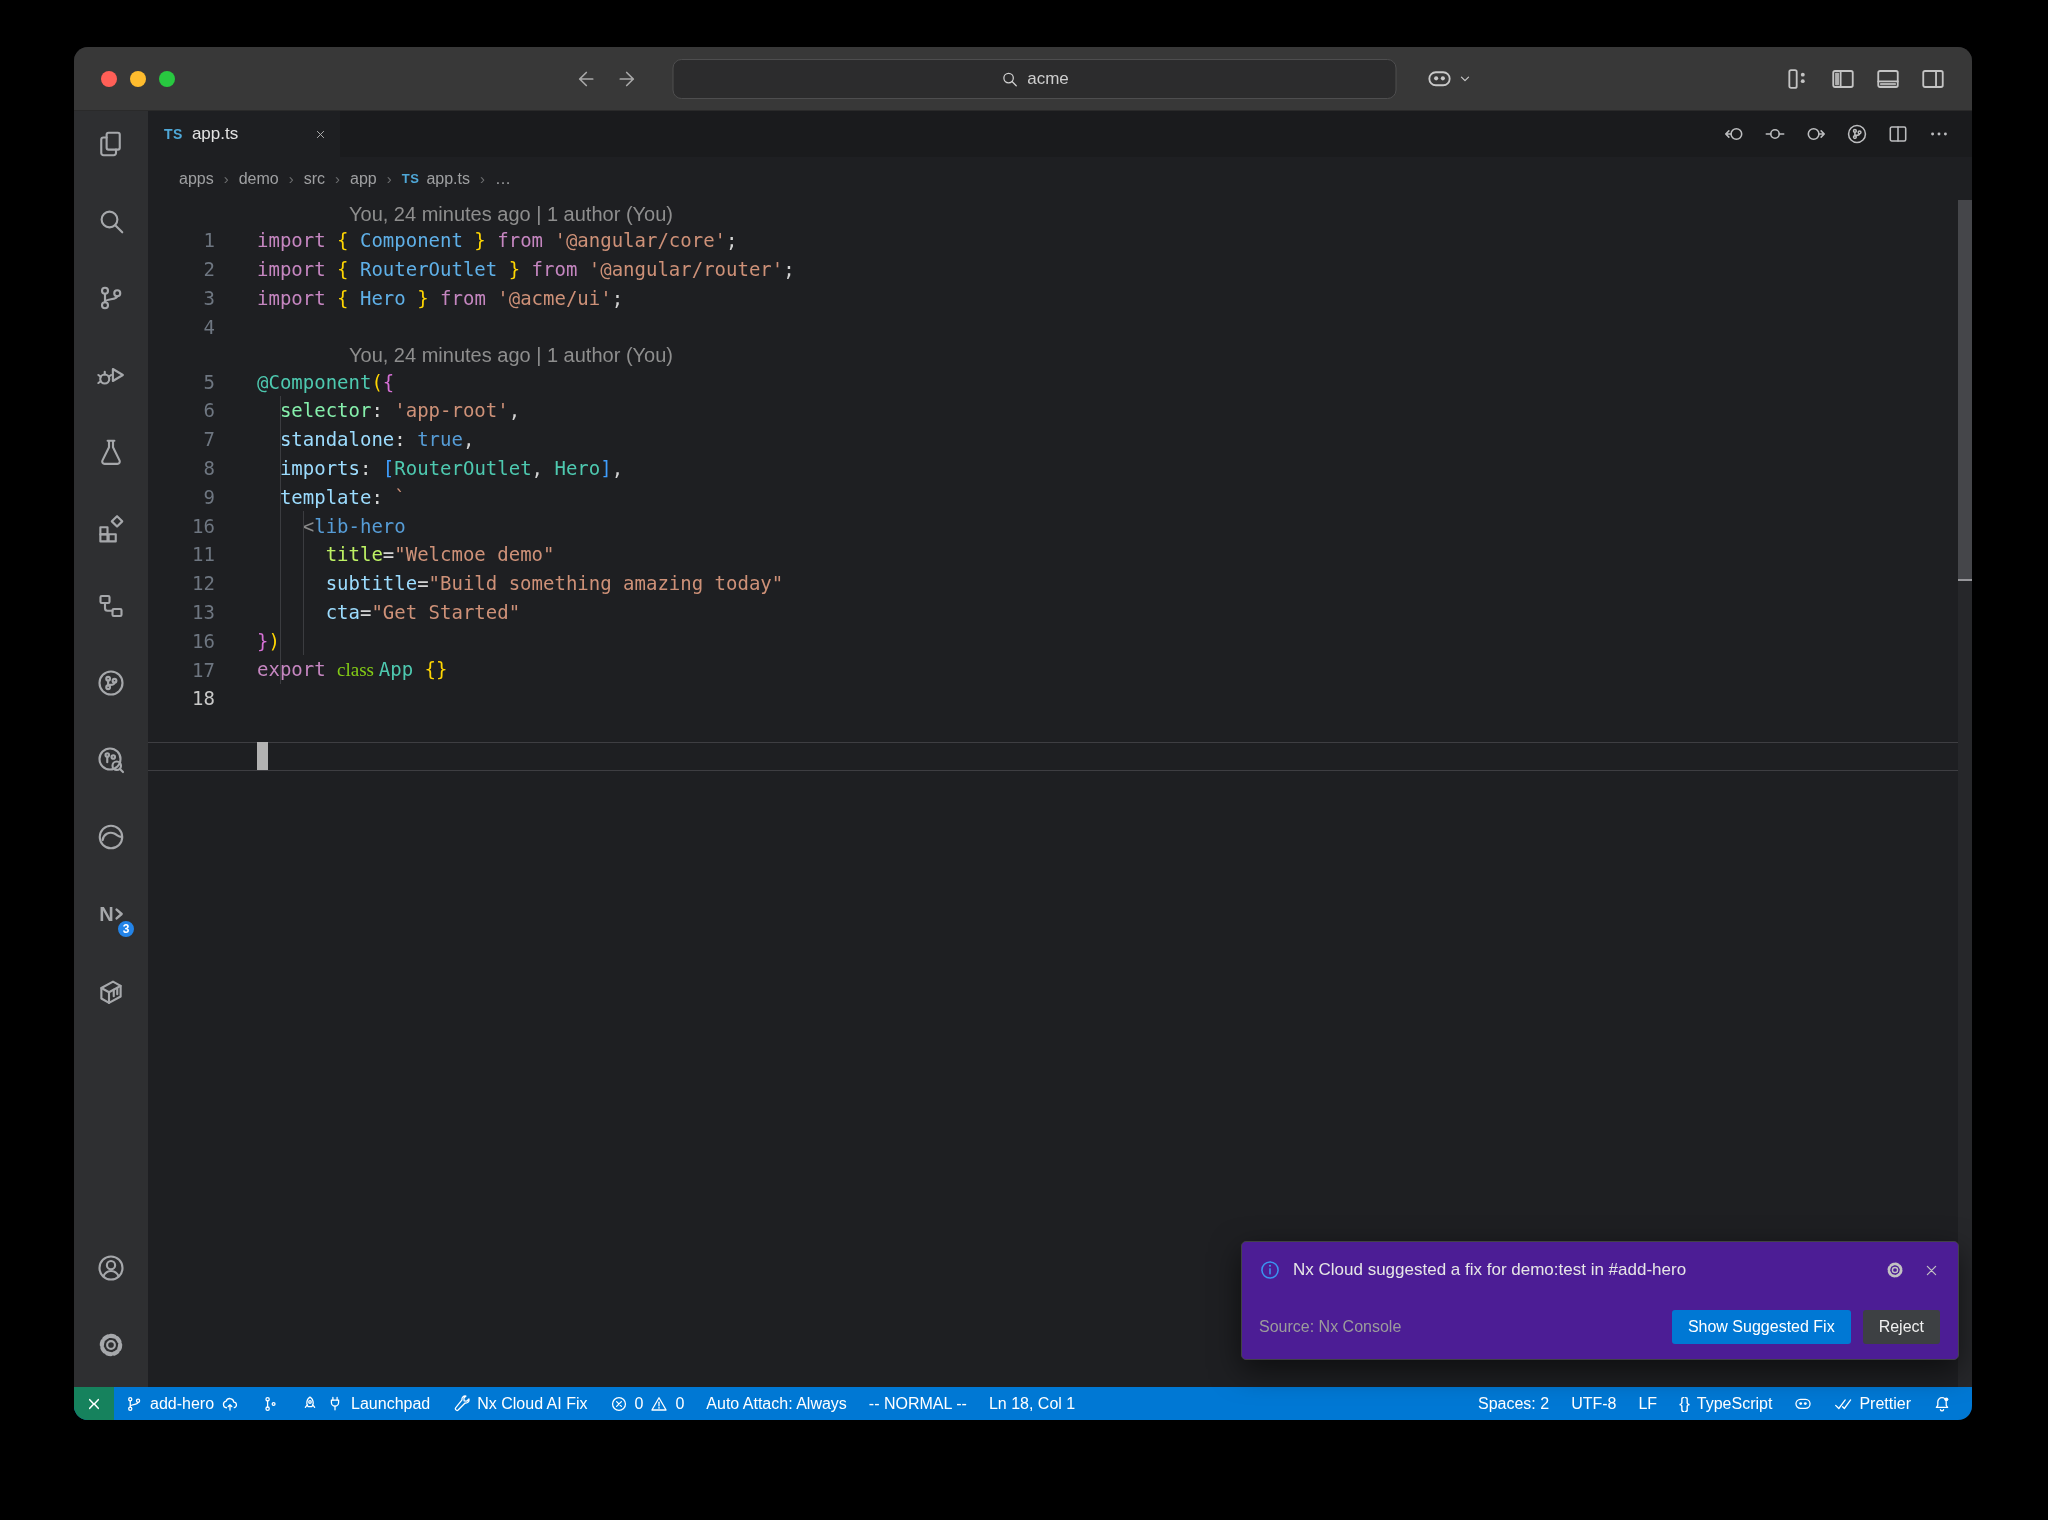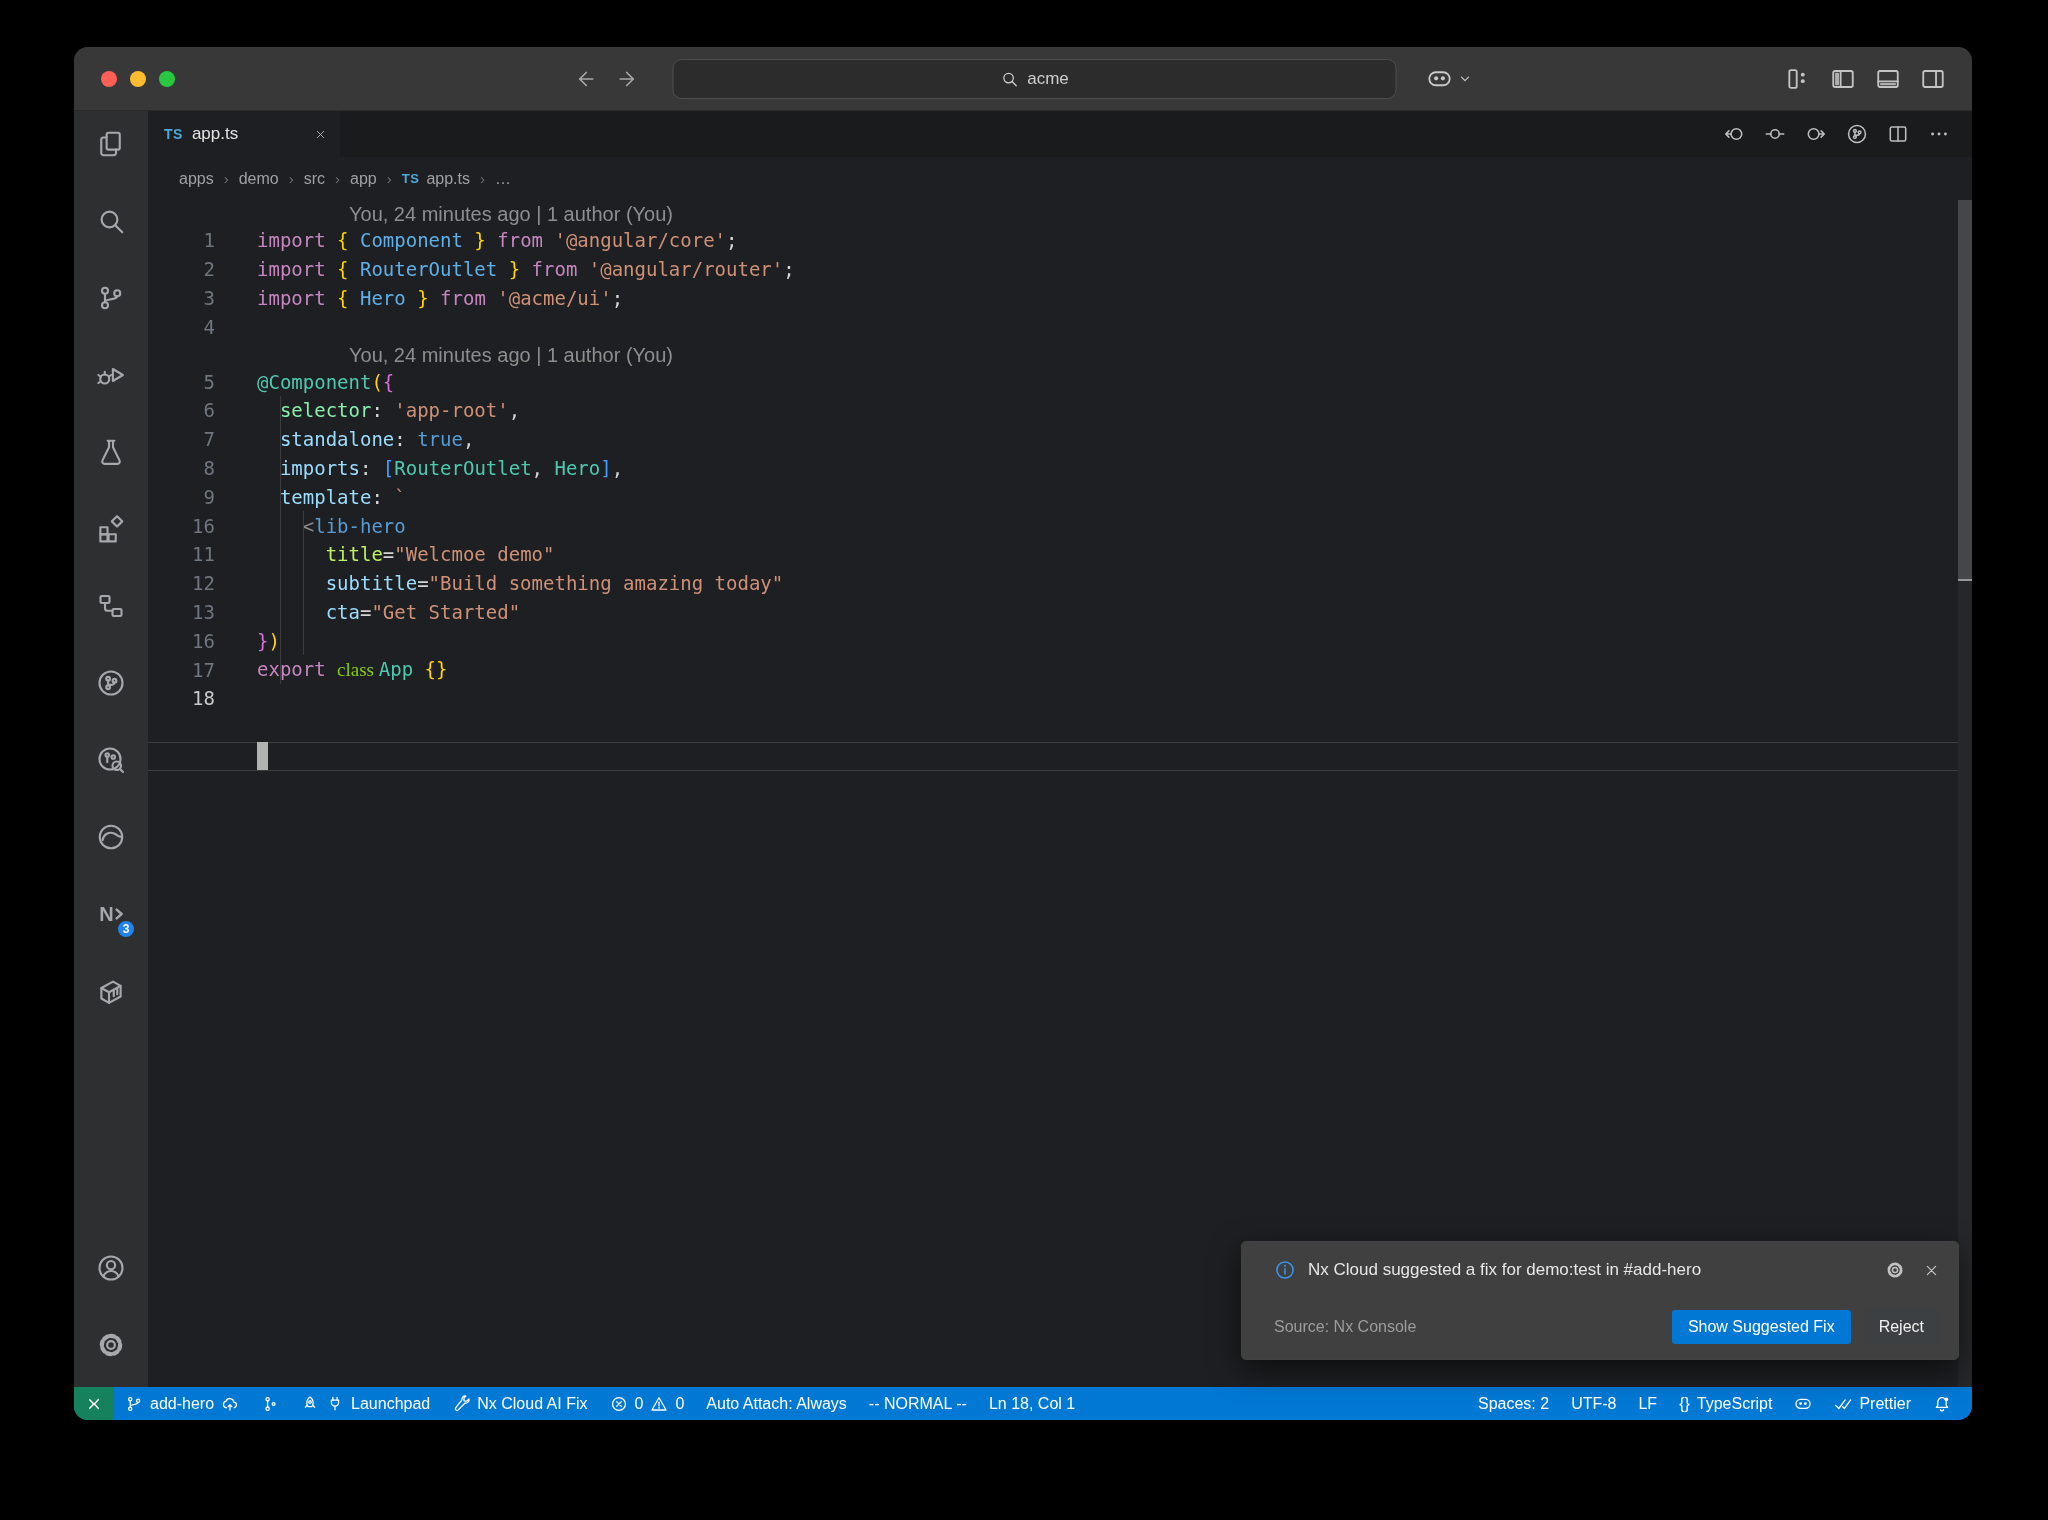--- a/index.html
+++ b/index.html
@@ -57,23 +57,23 @@
     font-size:19px;color:#6e7681;}
   .gut.active{color:#c8c8c8;}
   .ctext{font-family:"DejaVu Sans Mono",monospace;font-size:19px;white-space:pre;margin-left:17px;color:#d4d4d4;}
   .guide{position:absolute;width:1px;background:#3b3c40;}
   .curline-border{position:absolute;left:0;right:14px;height:1px;background:#3e3e42;}
   .cursor{position:absolute;width:11px;height:28.8px;background:#b2b2b2;}
   .sbar-track{position:absolute;right:0;top:0;bottom:0;width:14px;background:#26272a;}
   .sbar-thumb{position:absolute;right:0;top:0;width:14px;height:379px;background:#45464a;}
   .sbar-marker{position:absolute;right:0;top:379px;width:14px;height:2px;background:#96969a;}
   
-  .toast{position:absolute;left:1167px;top:1194px;width:718px;height:119px;background:#404040;
+  .toast{position:absolute;left:1167px;top:1194px;width:718px;height:119px;background:#4c1d95;
     border:1px solid #414245;border-radius:5px;box-shadow:0 10px 30px rgba(0,0,0,.55);
-    display:flex;flex-direction:column;padding:17px 18px 15px 32px;z-index:6;}
+    display:flex;flex-direction:column;padding:17px 18px 15px 17px;z-index:6;}
   .toast-row1{display:flex;align-items:center;gap:12px;}
   .toast-title{flex:1;font-size:17px;color:#e6e6e6;white-space:nowrap;overflow:hidden;}
   .toast-icons{display:flex;align-items:center;gap:18px;color:#c2c2c2;}
   .info-blue{color:#3b94f0;}
   .toast-row2{margin-top:auto;display:flex;align-items:center;}
   .toast-src{font-size:16px;color:#9c9c9c;}
   .toast-btns{margin-left:auto;display:flex;gap:12px;}
   .btn{font-size:16px;padding:8px 16px;border-radius:3px;border:none;cursor:pointer;
     font-family:"Liberation Sans","DejaVu Sans",sans-serif;}
   .btn-primary{background:#0078d4;color:#fff;}

